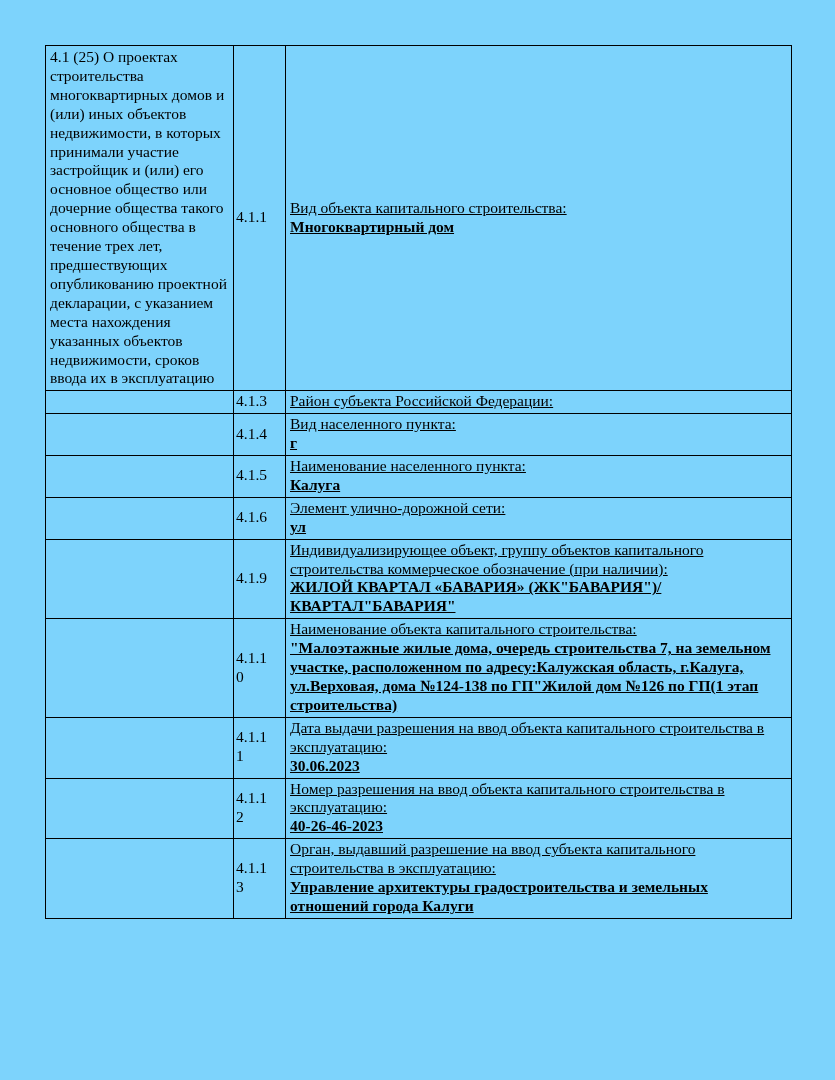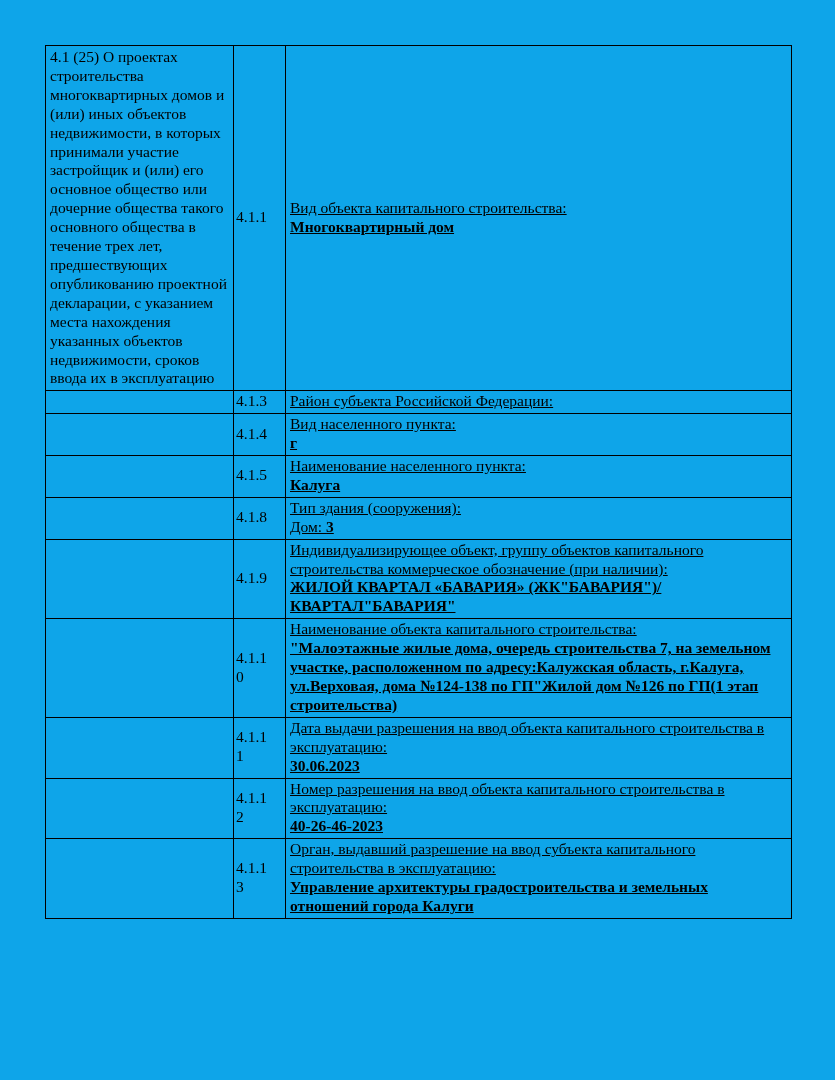--- a/index.html
+++ b/index.html
@@ -7,21 +7,21 @@
     padding: 0;
     background: #ffffff;
     color: #000000;
     font-family: "Liberation Serif", "DejaVu Serif", serif;
     font-size: 15.5px;
   }
   .page {
     position: relative;
     width: 835px;
     height: 1080px;
-    background: #0ea5e9;
+    background: #7dd3fc;
     overflow: hidden;
   }
   table.decl {
     border-collapse: collapse;
     table-layout: fixed;
     width: 746px;
     margin: 45px 0 0 45px;
   }
   col.c-section { width: 188px; }
   col.c-code    { width: 52px;  }
@@ -97,32 +97,32 @@
       <td class="sec"></td>
       <td class="code">
         <span>4.1.5</span>
       </td>
       <td class="content">
         <div>Наименование населенного пункта:</div>
         <div><span></span><span class="b">Калуга</span></div>
       </td>
     </tr>
 
-
-
     <tr>
       <td class="sec"></td>
       <td class="code">
-        <span>4.1.8</span>
+        <span>4.1.6</span>
       </td>
       <td class="content">
-        <div>Тип здания (сооружения):</div>
-        <div><span>Дом: </span><span class="b">3</span></div>
+        <div>Элемент улично-дорожной сети:</div>
+        <div><span></span><span class="b">ул</span></div>
       </td>
     </tr>
+
+
 
     <tr>
       <td class="sec"></td>
       <td class="code">
         <span>4.1.9</span>
       </td>
       <td class="content">
         <div>Индивидуализирующее объект, группу объектов капитального строительства коммерческое обозначение (при наличии):</div>
         <div><span></span><span class="b">ЖИЛОЙ КВАРТАЛ «БАВАРИЯ» (ЖК"БАВАРИЯ")/КВАРТАЛ"БАВАРИЯ"</span></div>
       </td>

